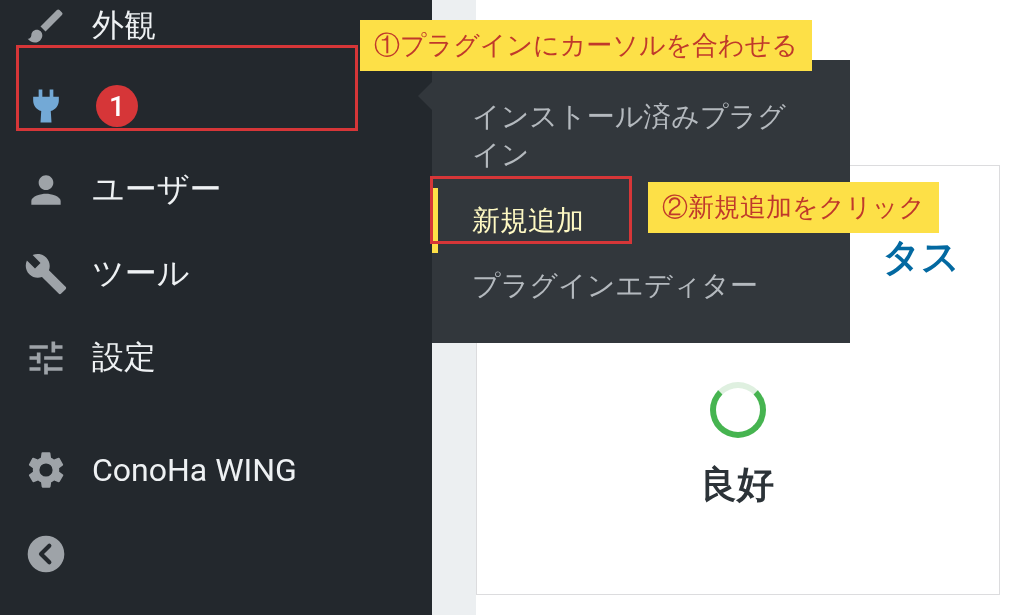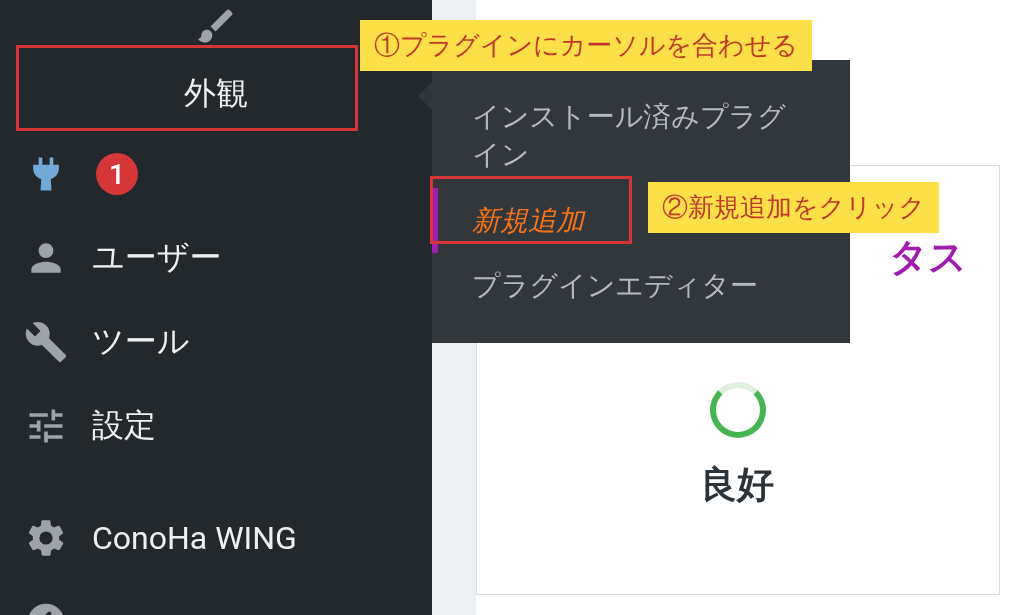--- a/index.html
+++ b/index.html
@@ -25,21 +25,20 @@
       align-items: center;
       padding: 20px 24px;
       color: #eef1f3;
       font-size: 32px;
       font-weight: 400;
       cursor: pointer;
       gap: 24px;
     }
     .menu-item.partial-top {
       padding: 4px 24px 16px;
-      flex-direction: column;
     }
     .menu-item.active {
       color: #73a9d6;
     }
     .menu-item .icon-slot {
       width: 44px;
       height: 44px;
       display: flex;
       align-items: center;
       justify-content: center;
@@ -96,49 +95,48 @@
       border-right: 14px solid #32373c;
     }
     .submenu-item {
       padding: 14px 40px;
       font-size: 28px;
       color: #b4b9be;
       cursor: pointer;
       line-height: 1.35;
     }
     .submenu-item.highlight {
-      color: #f97316;
-      border-left: 6px solid #a21caf;
+      color: #fef9c3;
+      border-left: 6px solid #fde047;
       padding-left: 34px;
-      font-style: italic;
     }
     .content-right {
       position: absolute;
       left: 476px;
       top: 0;
       right: 0;
       bottom: 0;
       background: #fff;
     }
     .content-card {
       position: absolute;
       left: 0;
       top: 165px;
       right: 24px;
       height: 430px;
       background: #fff;
       border: 1px solid #dcdcde;
     }
     .status-text {
       position: absolute;
-      right: 57px;
+      right: 64px;
       top: 232px;
       font-size: 38px;
       font-weight: 700;
-      color: #a21caf;
+      color: #0369a1;
     }
     .status-label {
       position: absolute;
       left: 700px;
       top: 460px;
       font-size: 37px;
       font-weight: 700;
       color: #2c3338;
     }
     .spinner {

